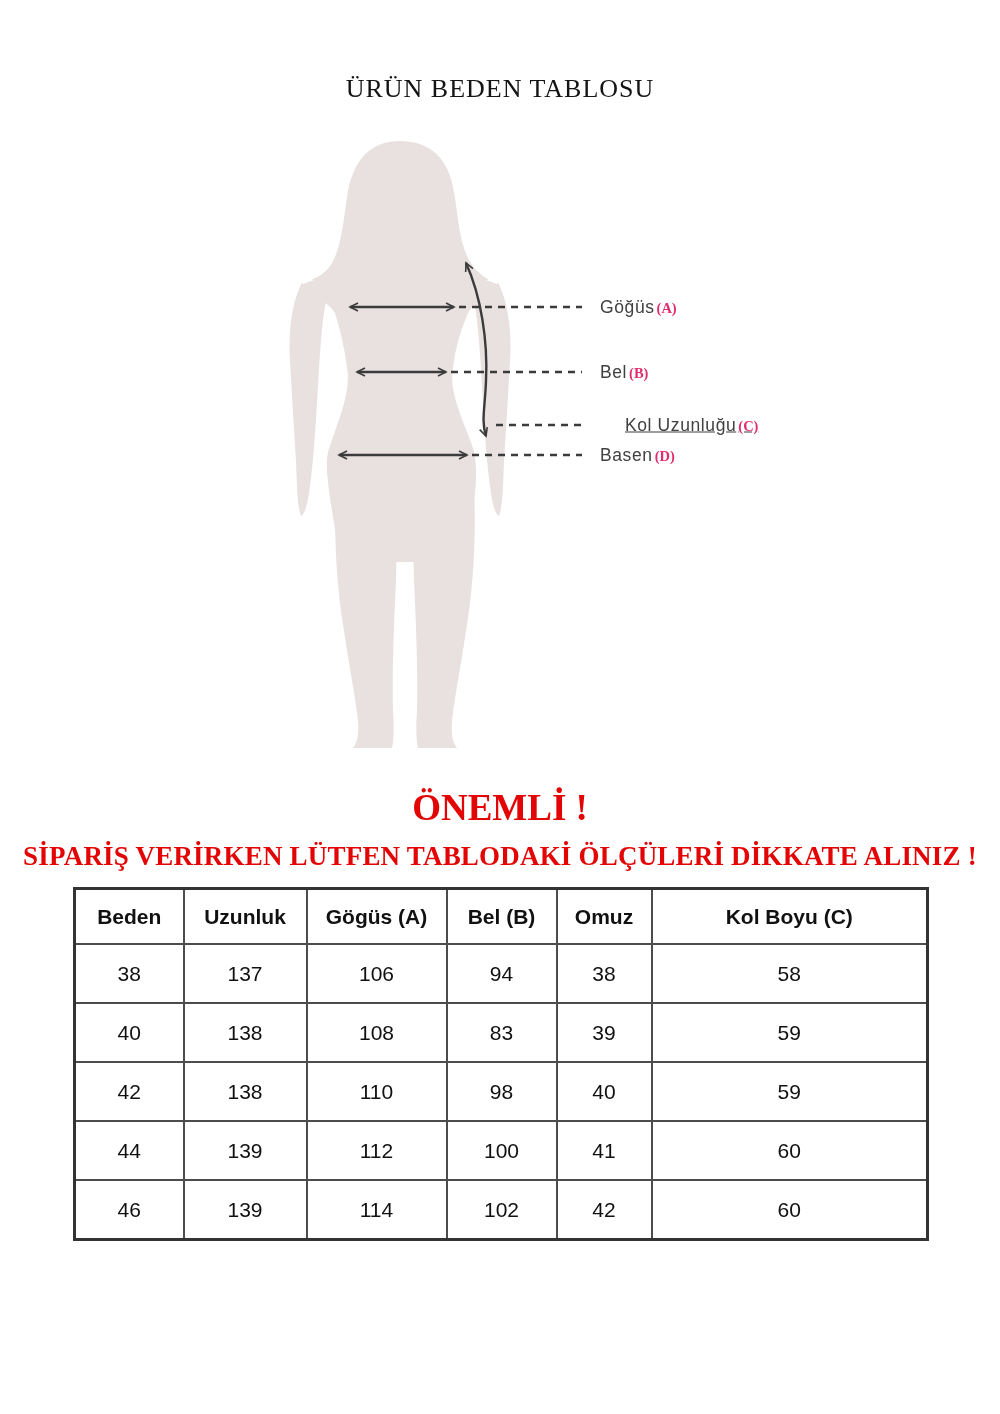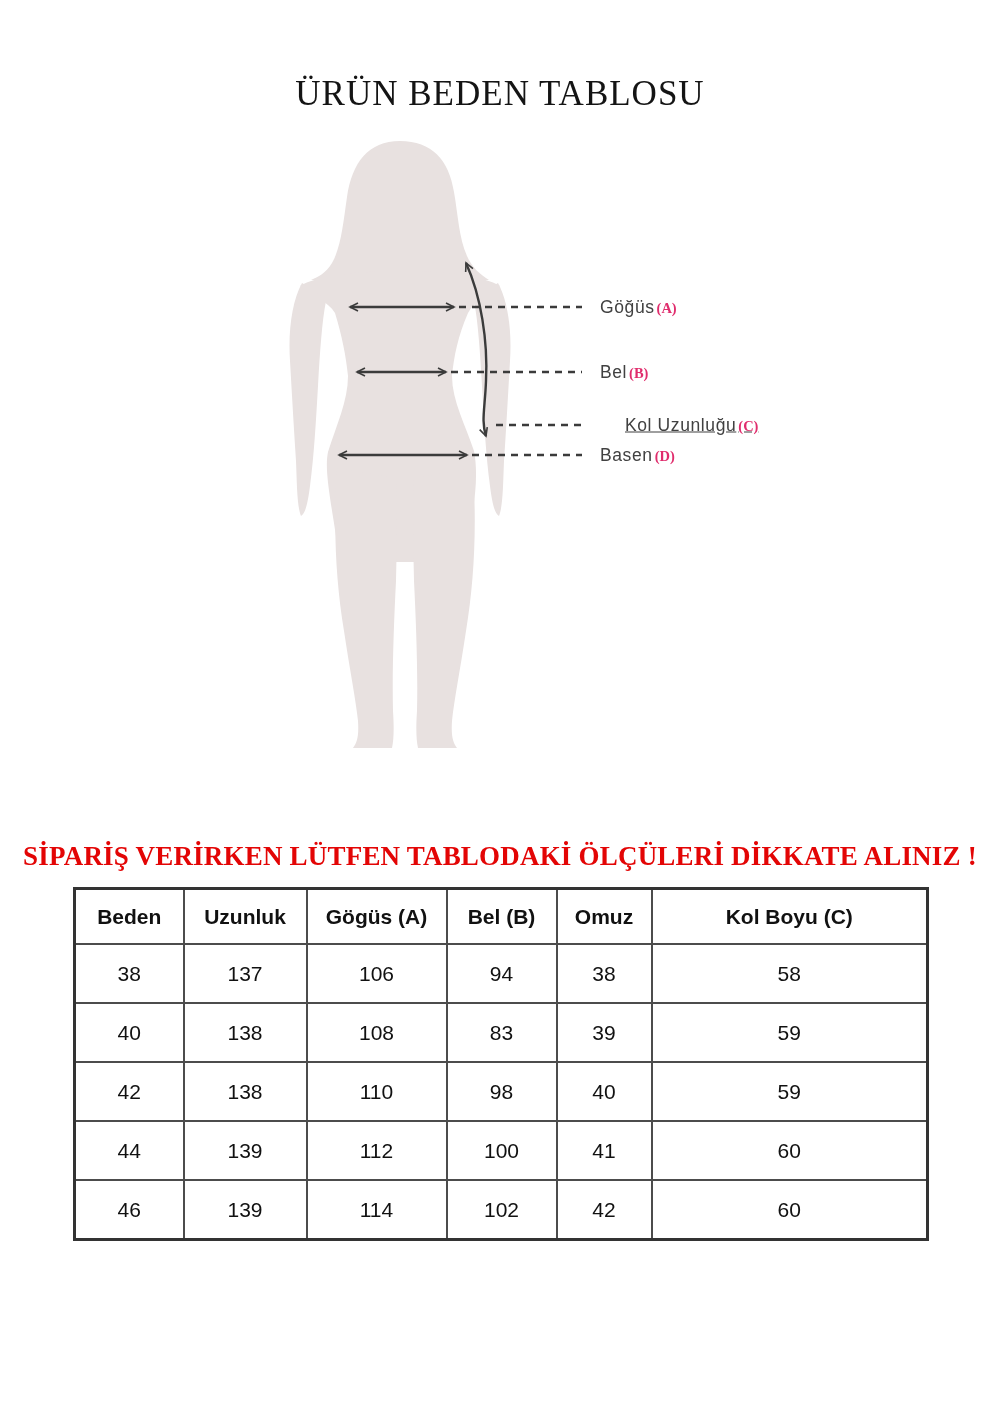--- a/index.html
+++ b/index.html
@@ -2,21 +2,21 @@
 <html><head>
 <meta charset="utf-8">
 <style>
   html,body{margin:0;padding:0;background:#ffffff;}
   .page{
     position:relative;width:1000px;height:1414px;background:#ffffff;
     font-family:"Liberation Sans", sans-serif;overflow:hidden;
   }
   .page-title{
     position:absolute;top:74px;left:0;width:100%;text-align:center;
-    font-family:"Liberation Serif", serif;font-size:35px;color:#141414;
+    font-family:"Liberation Serif", serif;font-size:26px;color:#141414;
     letter-spacing:1px;font-weight:400;
   }
   .diagram{position:absolute;left:0;top:130px;width:1000px;height:640px;}
   .diagram svg{position:absolute;left:0;top:0;}
   .measure-label{
     position:absolute;transform:translateY(-50%);white-space:nowrap;
     font-size:17.5px;color:#414141;letter-spacing:0.6px;
   }
   .measure-label .letter{
     font-family:"Liberation Serif", serif;font-weight:700;font-size:14.5px;
@@ -141,20 +141,21 @@
       <span>Bel</span><span class="letter">(B)</span>
     </div>
     <div class="measure-label" style="left:625px;top:295px;text-decoration:underline;">
       <span>Kol Uzunluğu</span><span class="letter">(C)</span>
     </div>
     <div class="measure-label" style="left:600px;top:325px;text-align:right;">
       <span>Basen</span><span class="letter">(D)</span>
     </div>
   </div>
 
+  <div class="warning-heading">ÖNEMLİ !</div>
   <div class="warning-text">SİPARİŞ VERİRKEN LÜTFEN TABLODAKİ ÖLÇÜLERİ DİKKATE ALINIZ !</div>
 
   <table class="size-table">
     <colgroup>
       <col style="width:109px">
         <col style="width:123px">
         <col style="width:140px">
       <col style="width:110px">
         <col style="width:95px">
         <col style="width:276px">

